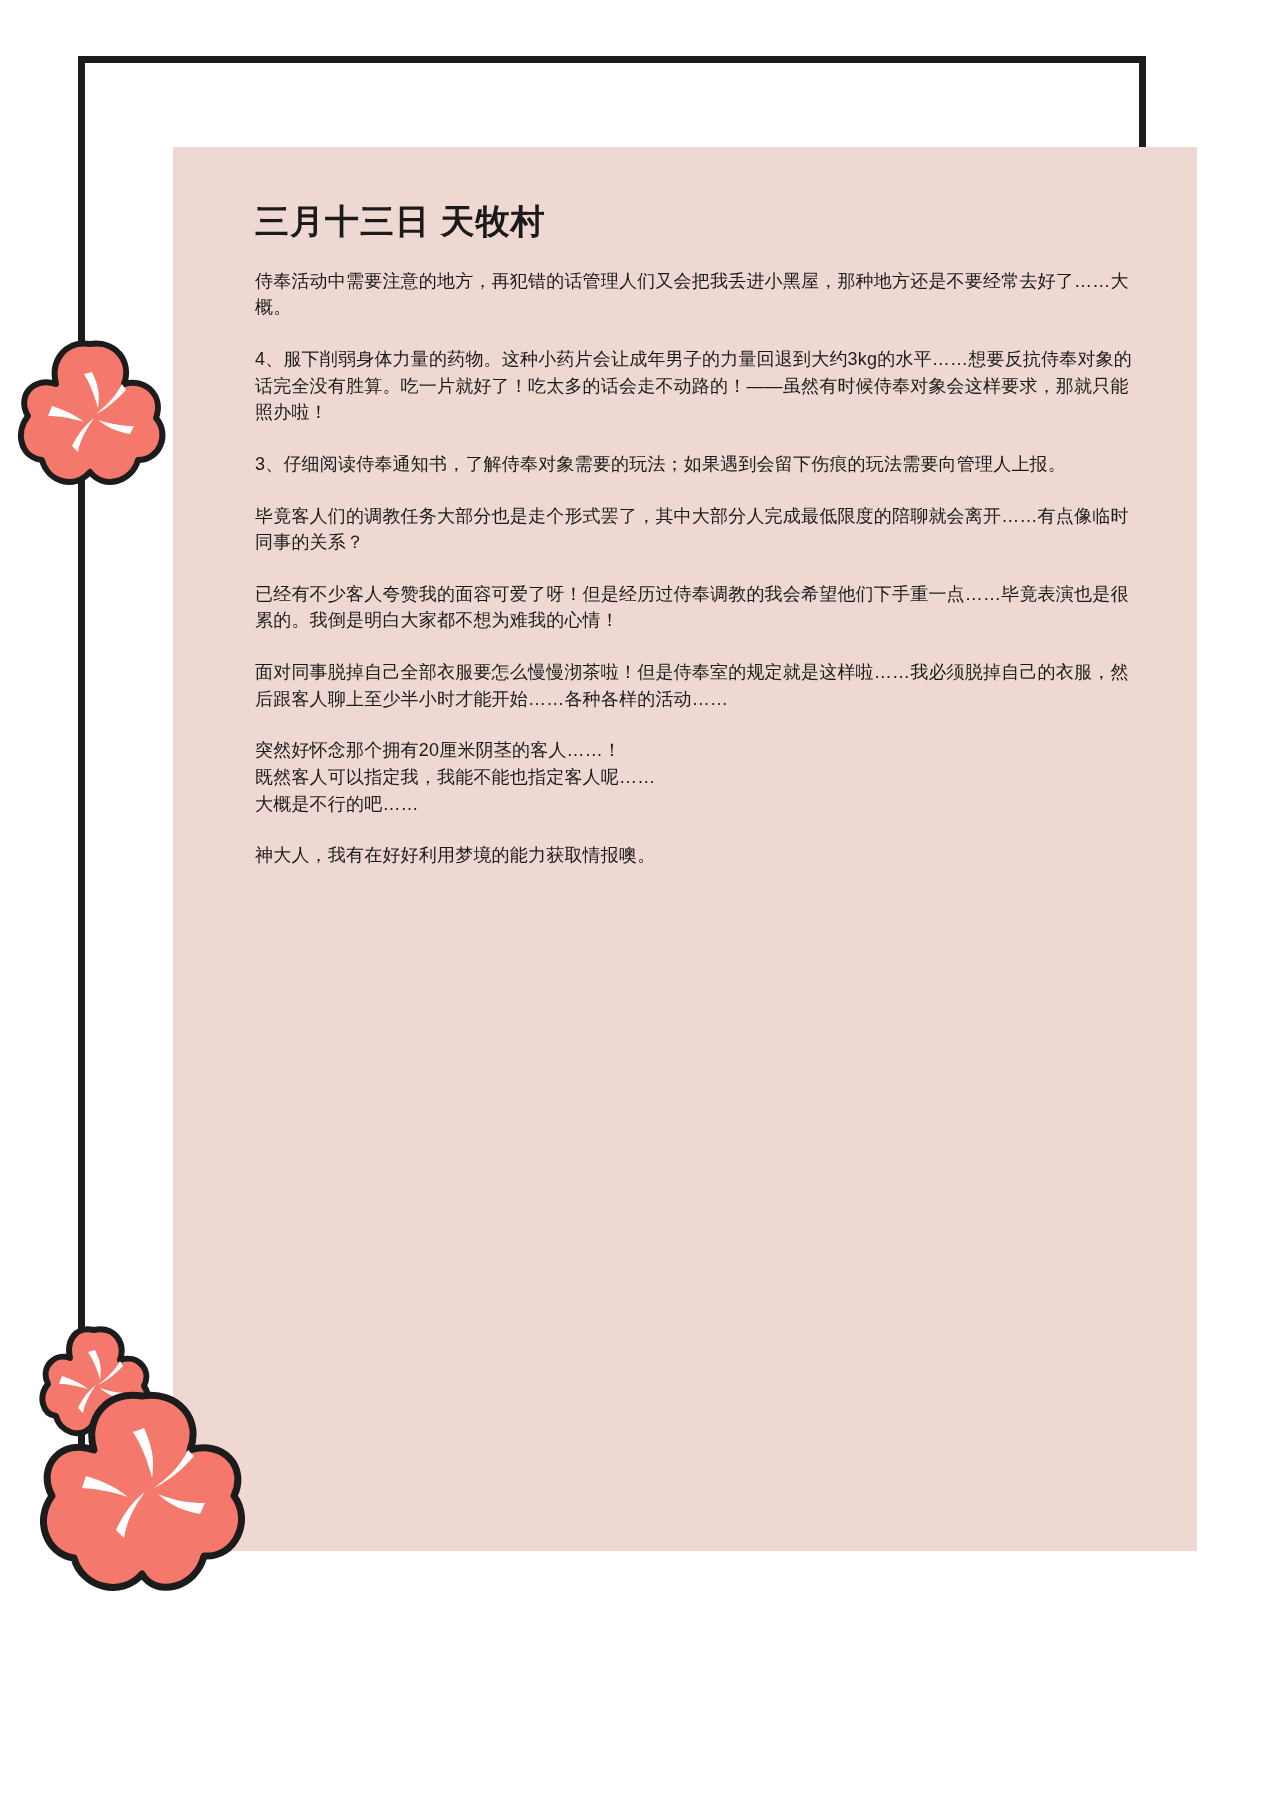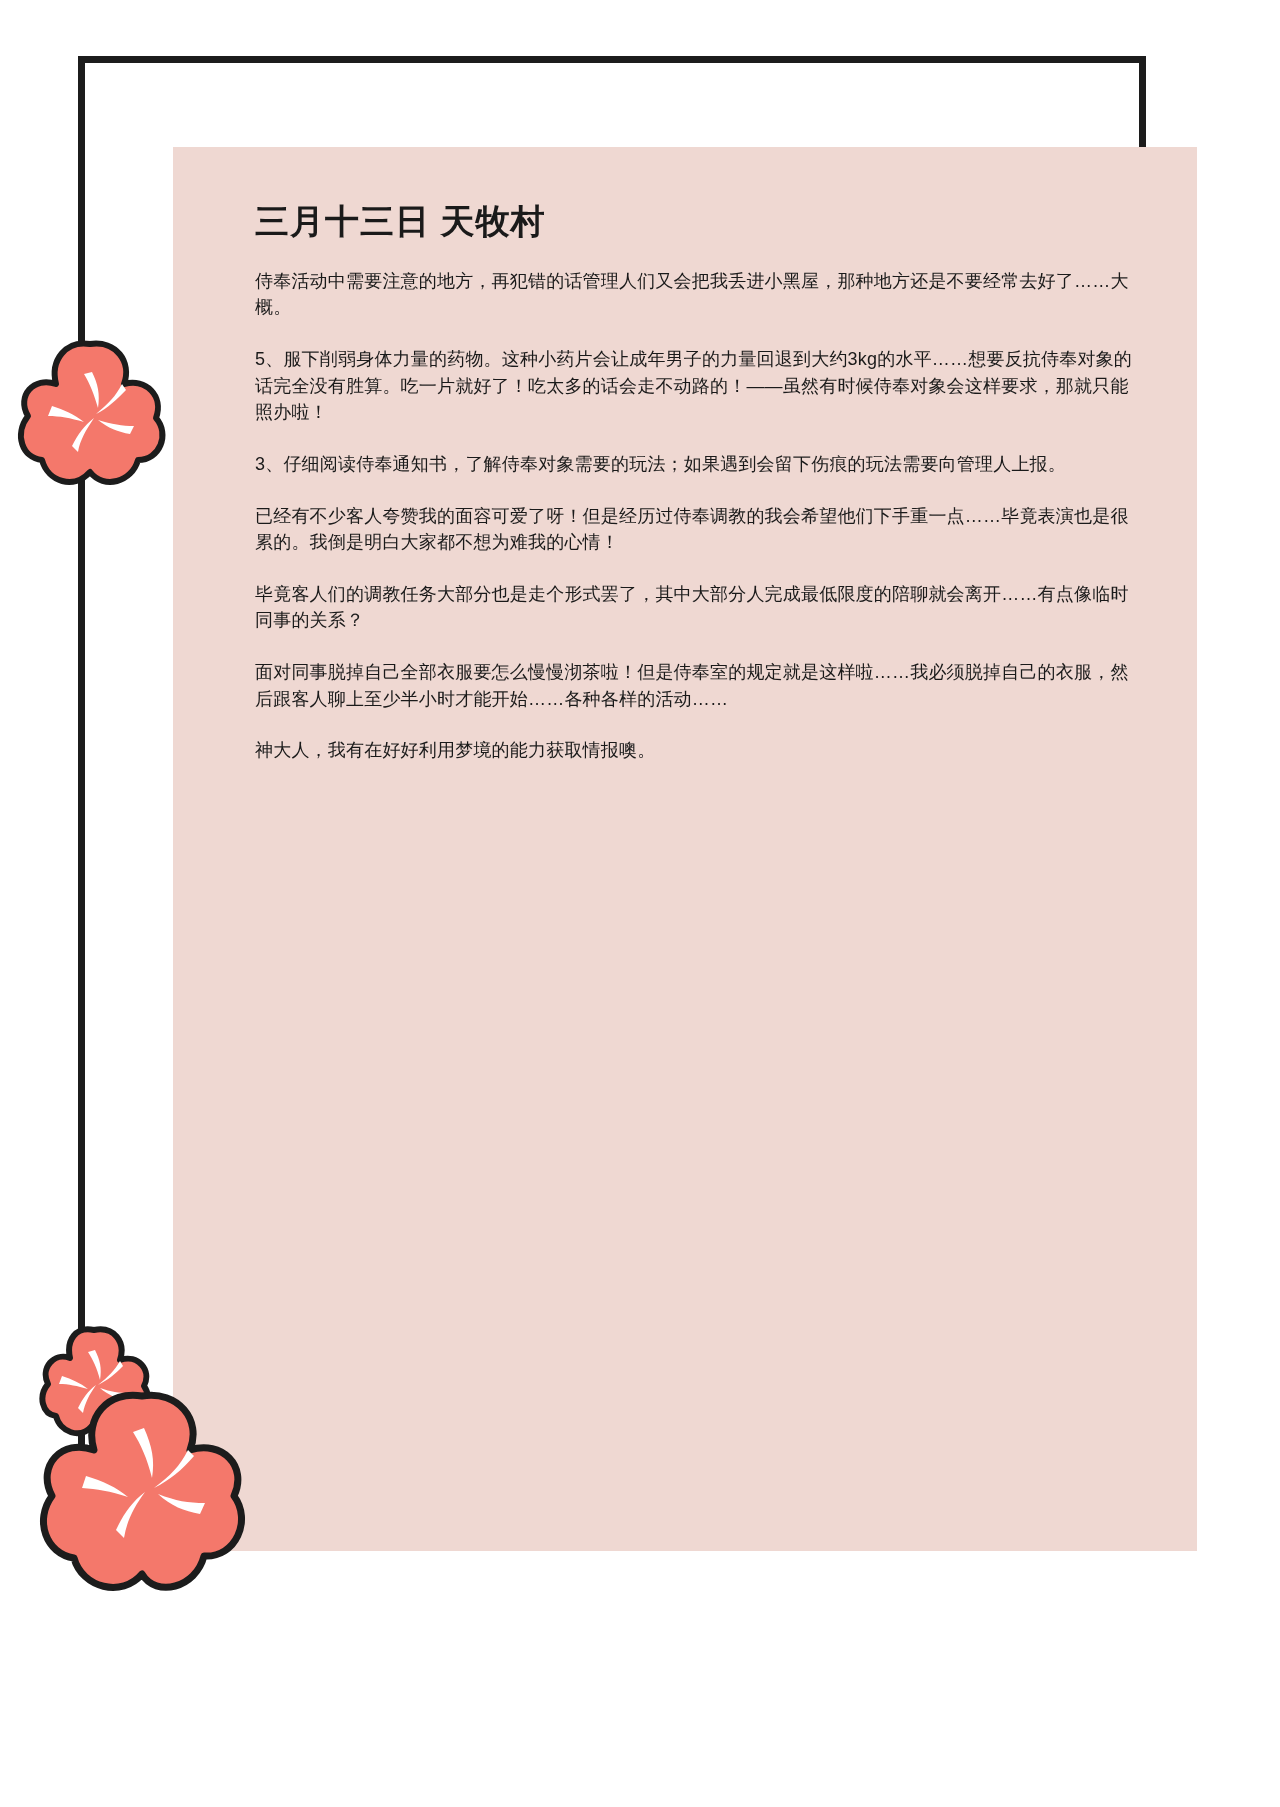--- a/index.html
+++ b/index.html
@@ -73,25 +73,28 @@
   .flower-bottom-large { left: 38px; top: 1378px; }
 </style>
 </head>
 <body>
 
 <div class="page-frame">
   <div class="note-card">
     <h1 class="note-title">三月十三日 天牧村</h1>
     <div class="note-body">
       <p>侍奉活动中需要注意的地方，再犯错的话管理人们又会把我丢进小黑屋，那种地方还是不要经常去好了……大概。</p>
-      <p>5、服下削弱身体力量的药物。这种小药片会让成年男子的力量回退到大约3kg的水平……想要反抗侍奉对象的话完全没有胜算。吃一片就好了！吃太多的话会走不动路的！——虽然有时候侍奉对象会这样要求，那就只能照办啦！</p>
+      <p>4、服下削弱身体力量的药物。这种小药片会让成年男子的力量回退到大约3kg的水平……想要反抗侍奉对象的话完全没有胜算。吃一片就好了！吃太多的话会走不动路的！——虽然有时候侍奉对象会这样要求，那就只能照办啦！</p>
       <p>3、仔细阅读侍奉通知书，了解侍奉对象需要的玩法；如果遇到会留下伤痕的玩法需要向管理人上报。</p>
+      <p>毕竟客人们的调教任务大部分也是走个形式罢了，其中大部分人完成最低限度的陪聊就会离开……有点像临时同事的关系？</p>
       <p>已经有不少客人夸赞我的面容可爱了呀！但是经历过侍奉调教的我会希望他们下手重一点……毕竟表演也是很累的。我倒是明白大家都不想为难我的心情！</p>
-      <p>毕竟客人们的调教任务大部分也是走个形式罢了，其中大部分人完成最低限度的陪聊就会离开……有点像临时同事的关系？</p>
       <p>面对同事脱掉自己全部衣服要怎么慢慢沏茶啦！但是侍奉室的规定就是这样啦……我必须脱掉自己的衣服，然后跟客人聊上至少半小时才能开始……各种各样的活动……</p>
+      <p>突然好怀念那个拥有20厘米阴茎的客人……！
+既然客人可以指定我，我能不能也指定客人呢……
+大概是不行的吧……</p>
       <p>神大人，我有在好好利用梦境的能力获取情报噢。</p>
     </div>
   </div>
 </div>
 
 <div class="flower flower-left">
   <svg width="160" height="170" viewBox="0 0 160 170">
     <g stroke="#1c1c1c" stroke-width="6" fill="#f4786b" stroke-linejoin="round">
       <path d="M78 16 C104 12 120 34 112 56 C134 50 152 68 144 90 C158 106 148 132 126 132 C120 154 92 162 78 144 C62 162 36 154 30 132 C10 130 2 106 16 88 C4 68 22 48 44 56 C38 32 54 12 78 16 Z"></path>
     </g>

